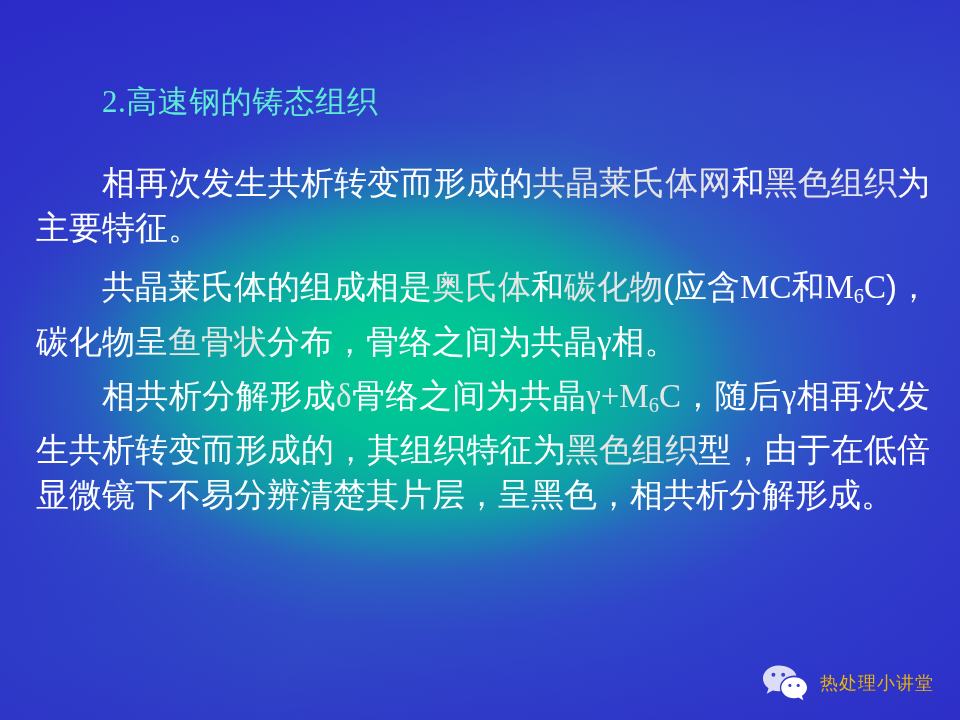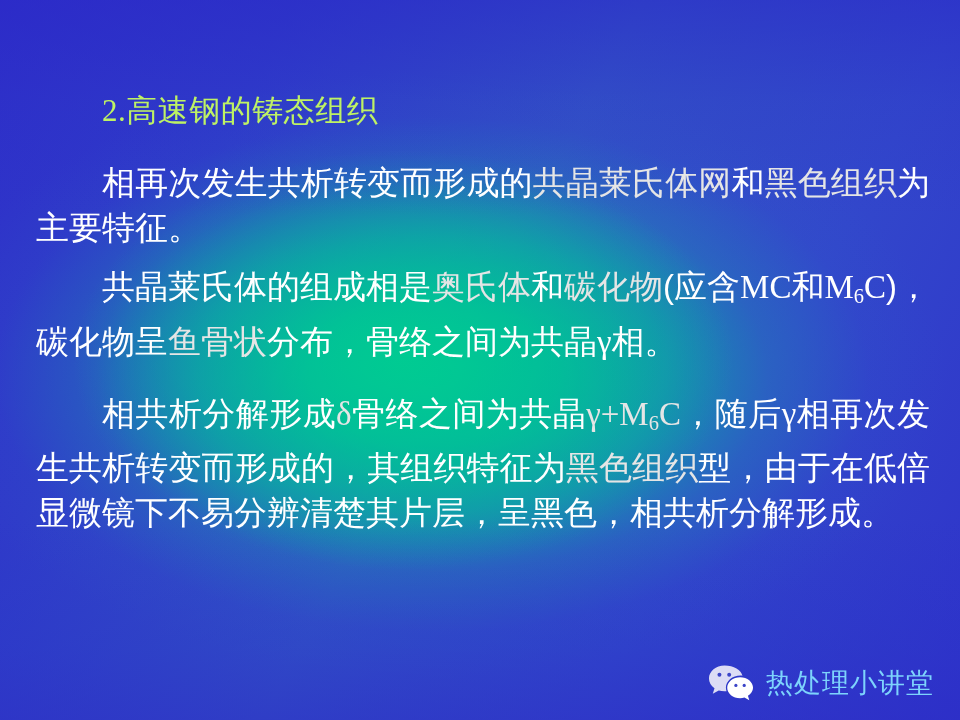--- a/index.html
+++ b/index.html
@@ -63,25 +63,25 @@
     left: 0;
     top: 0;
     width: 960px;
     height: 720px;
     color: #ffffff;
   }
 
   .slide-title {
     position: absolute;
     left: 102px;
-    top: 92px;
+    top: 83px;
     font-size: 31px;
     line-height: 1.25;
     letter-spacing: 0.5px;
-    color: #bef264;
+    color: #5eead4;
     white-space: nowrap;
   }
   .slide-title .num {
     font-family: "Liberation Serif", "DejaVu Serif", serif;
     font-size: 31px;
   }
 
   .body-block {
     position: absolute;
     left: 36px;
@@ -93,21 +93,21 @@
     margin: 0 0 6px 0;
     font-size: 33px;
     line-height: 45px;
     text-indent: 2em;
     text-align: justify;
     text-justify: inter-ideograph;
     color: #ffffff;
     letter-spacing: 0px;
   }
   p.p1 { margin-bottom: 14px; }
-  p.p2 { margin-bottom: 26px; }
+  p.p2 { margin-bottom: 8px; }
 
   .hl { color: #e5e5e5; }
   .sci {
     font-family: "Liberation Serif", "DejaVu Serif", serif;
     letter-spacing: 0;
   }
   .gk {
     font-family: "Liberation Serif", "DejaVu Serif", serif;
     font-style: normal;
   }
@@ -125,22 +125,22 @@
     display: flex;
     align-items: center;
     gap: 12px;
   }
   .wechat-icon {
     width: 46px;
     height: 38px;
     display: block;
   }
   .footer-label {
-    font-size: 27px;
-    color: #7dd3fc;
+    font-size: 18px;
+    color: #eab308;
     letter-spacing: 1px;
     line-height: 1;
   }
 </style>
 </head>
 <body>
 
 <div id="slide">
 
   <div class="bg-base"></div>

